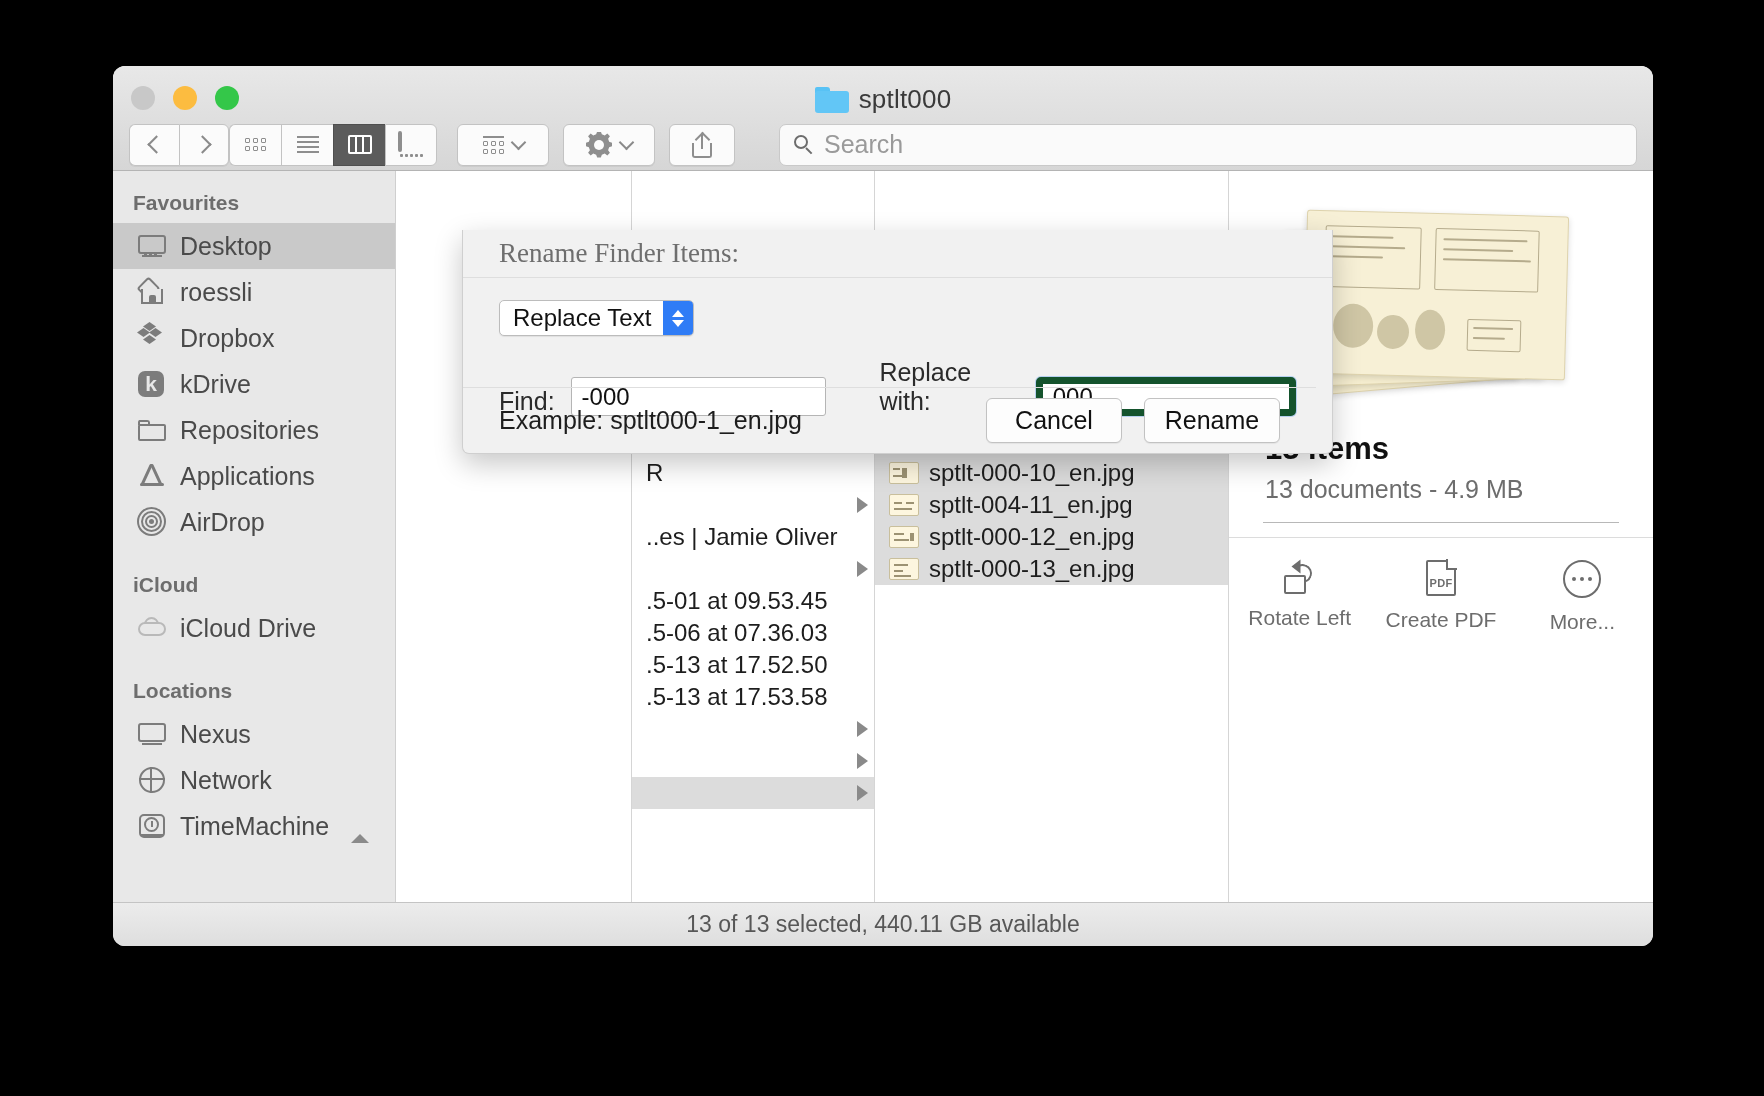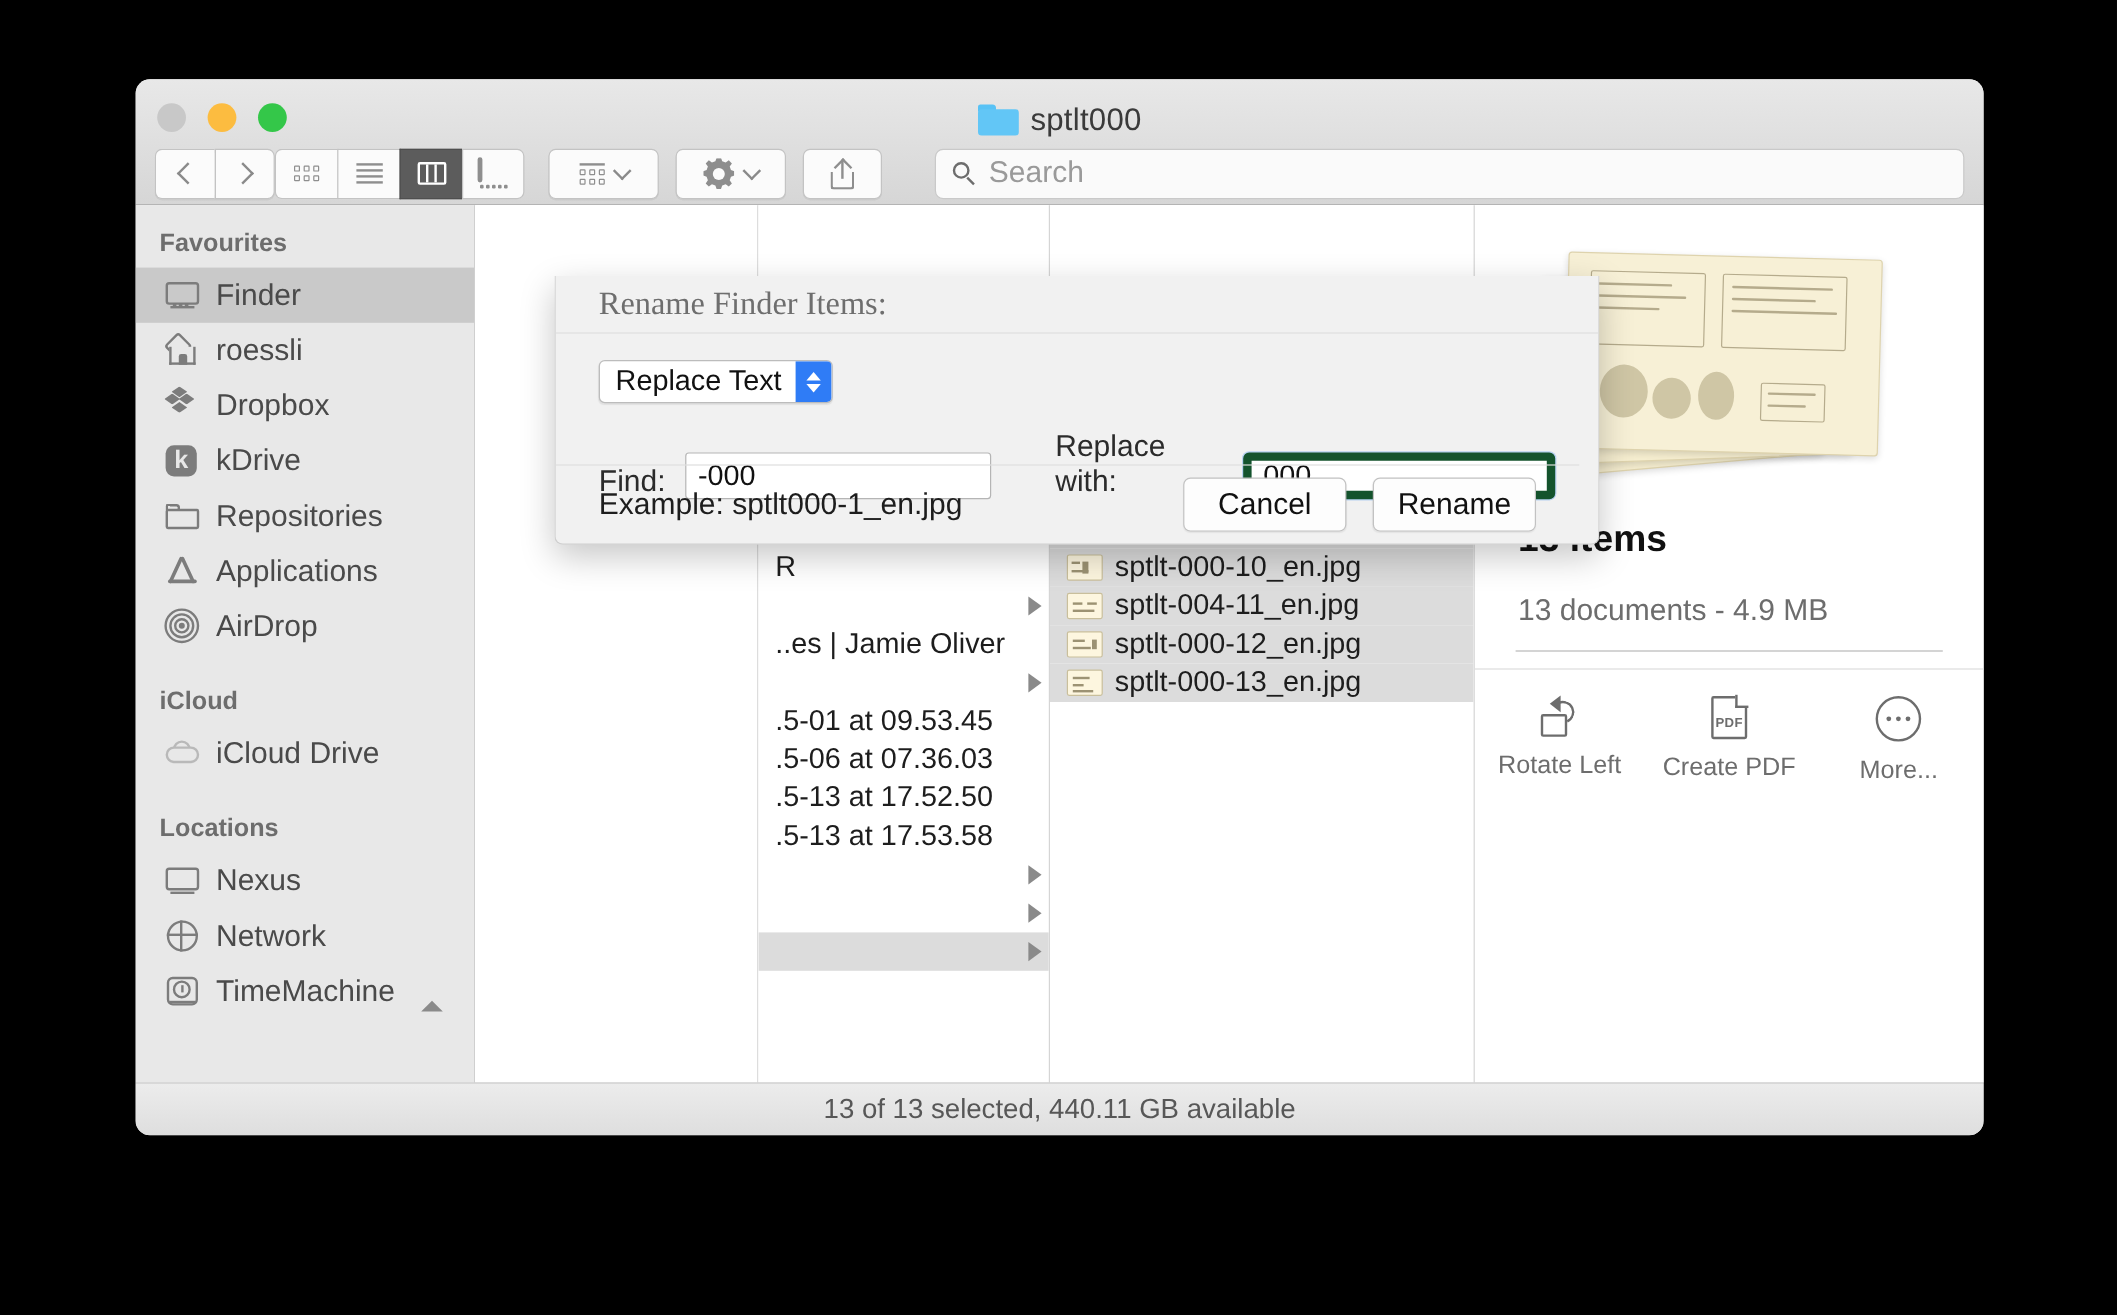--- a/index.html
+++ b/index.html
@@ -225,21 +225,21 @@
     border-radius: 3px; box-shadow: 0 2px 6px rgba(0,0,0,.14);
   }
   .sheet.s1 { left: 8px;  top: 42px; width: 244px; height: 150px; transform: rotate(-5deg); }
   .sheet.s2 { left: 26px; top: 30px; width: 254px; height: 156px; transform: rotate(-2deg); }
   .sheet.s3 { left: 44px; top: 16px; width: 262px; height: 164px; transform: rotate(1.5deg); background: #f7f0d6; }
   .sheet .mini { position: absolute; background: #b5ab8c; height: 2px; border-radius: 1px; }
   .sheet .frame { position: absolute; border: 1.5px solid #b5ab8c; border-radius: 2px; }
   .blob { position: absolute; background: #cfc6a5; border-radius: 50%; }
 
   .pv-title { align-self: flex-start; margin: 24px 0 0 36px; font-size: 31px; font-weight: 700; color: #111; }
-  .pv-sub   { align-self: flex-start; margin: 28px 0 0 36px; font-size: 25px; color: #6d6d6d; }
+  .pv-sub   { align-self: flex-start; margin: 8px 0 0 36px; font-size: 25px; color: #6d6d6d; }
   .pv-rule  { width: 356px; height: 1px; background: #b8b8b8; margin-top: 18px; }
   .pv-sep   { width: 424px; height: 1px; background: #dcdcdc; margin-top: 14px; }
   .pv-actions { display: flex; width: 424px; justify-content: space-around; padding-top: 22px; }
   .pv-act { display: flex; flex-direction: column; align-items: center; gap: 12px; width: 120px; }
   .pv-act-label { font-size: 21px; color: #6d6d6d; }
 
   .ic-rot { width: 38px; height: 34px; position: relative; }
   .ic-rot .sq { position: absolute; left: 3px; bottom: 0; width: 22px; height: 19px; border: 2.5px solid #6d6d6d; border-radius: 2px; }
   .ic-rot .arc { position: absolute; left: 12px; top: 4px; width: 19px; height: 19px; border: 2.5px solid #6d6d6d; border-radius: 50%; border-left-color: transparent; border-bottom-color: transparent; transform: rotate(20deg); }
   .ic-rot .tip { position: absolute; left: 8px; top: 2px; width: 0; height: 0; border-left: 7px solid transparent; border-right: 7px solid transparent; border-bottom: 9px solid #6d6d6d; transform: rotate(-90deg); }
@@ -429,21 +429,21 @@
         <div class="sb-item selected">
           <span class="sb-icon ic-desktop">
               <span class="scr"></span>
               <span class="base"></span>
               <span class="k">
                 <i></i>
                 <i></i>
                 <i></i>
               </span>
             </span>
-          <span class="sb-label">Finder</span>
+          <span class="sb-label">Desktop</span>
         </div>
         <div class="sb-item">
           <span class="sb-icon ic-home">
               <span class="roof"></span>
               <span class="wall"></span>
               <span class="door"></span>
             </span>
           <span class="sb-label">roessli</span>
         </div>
         <div class="sb-item">

